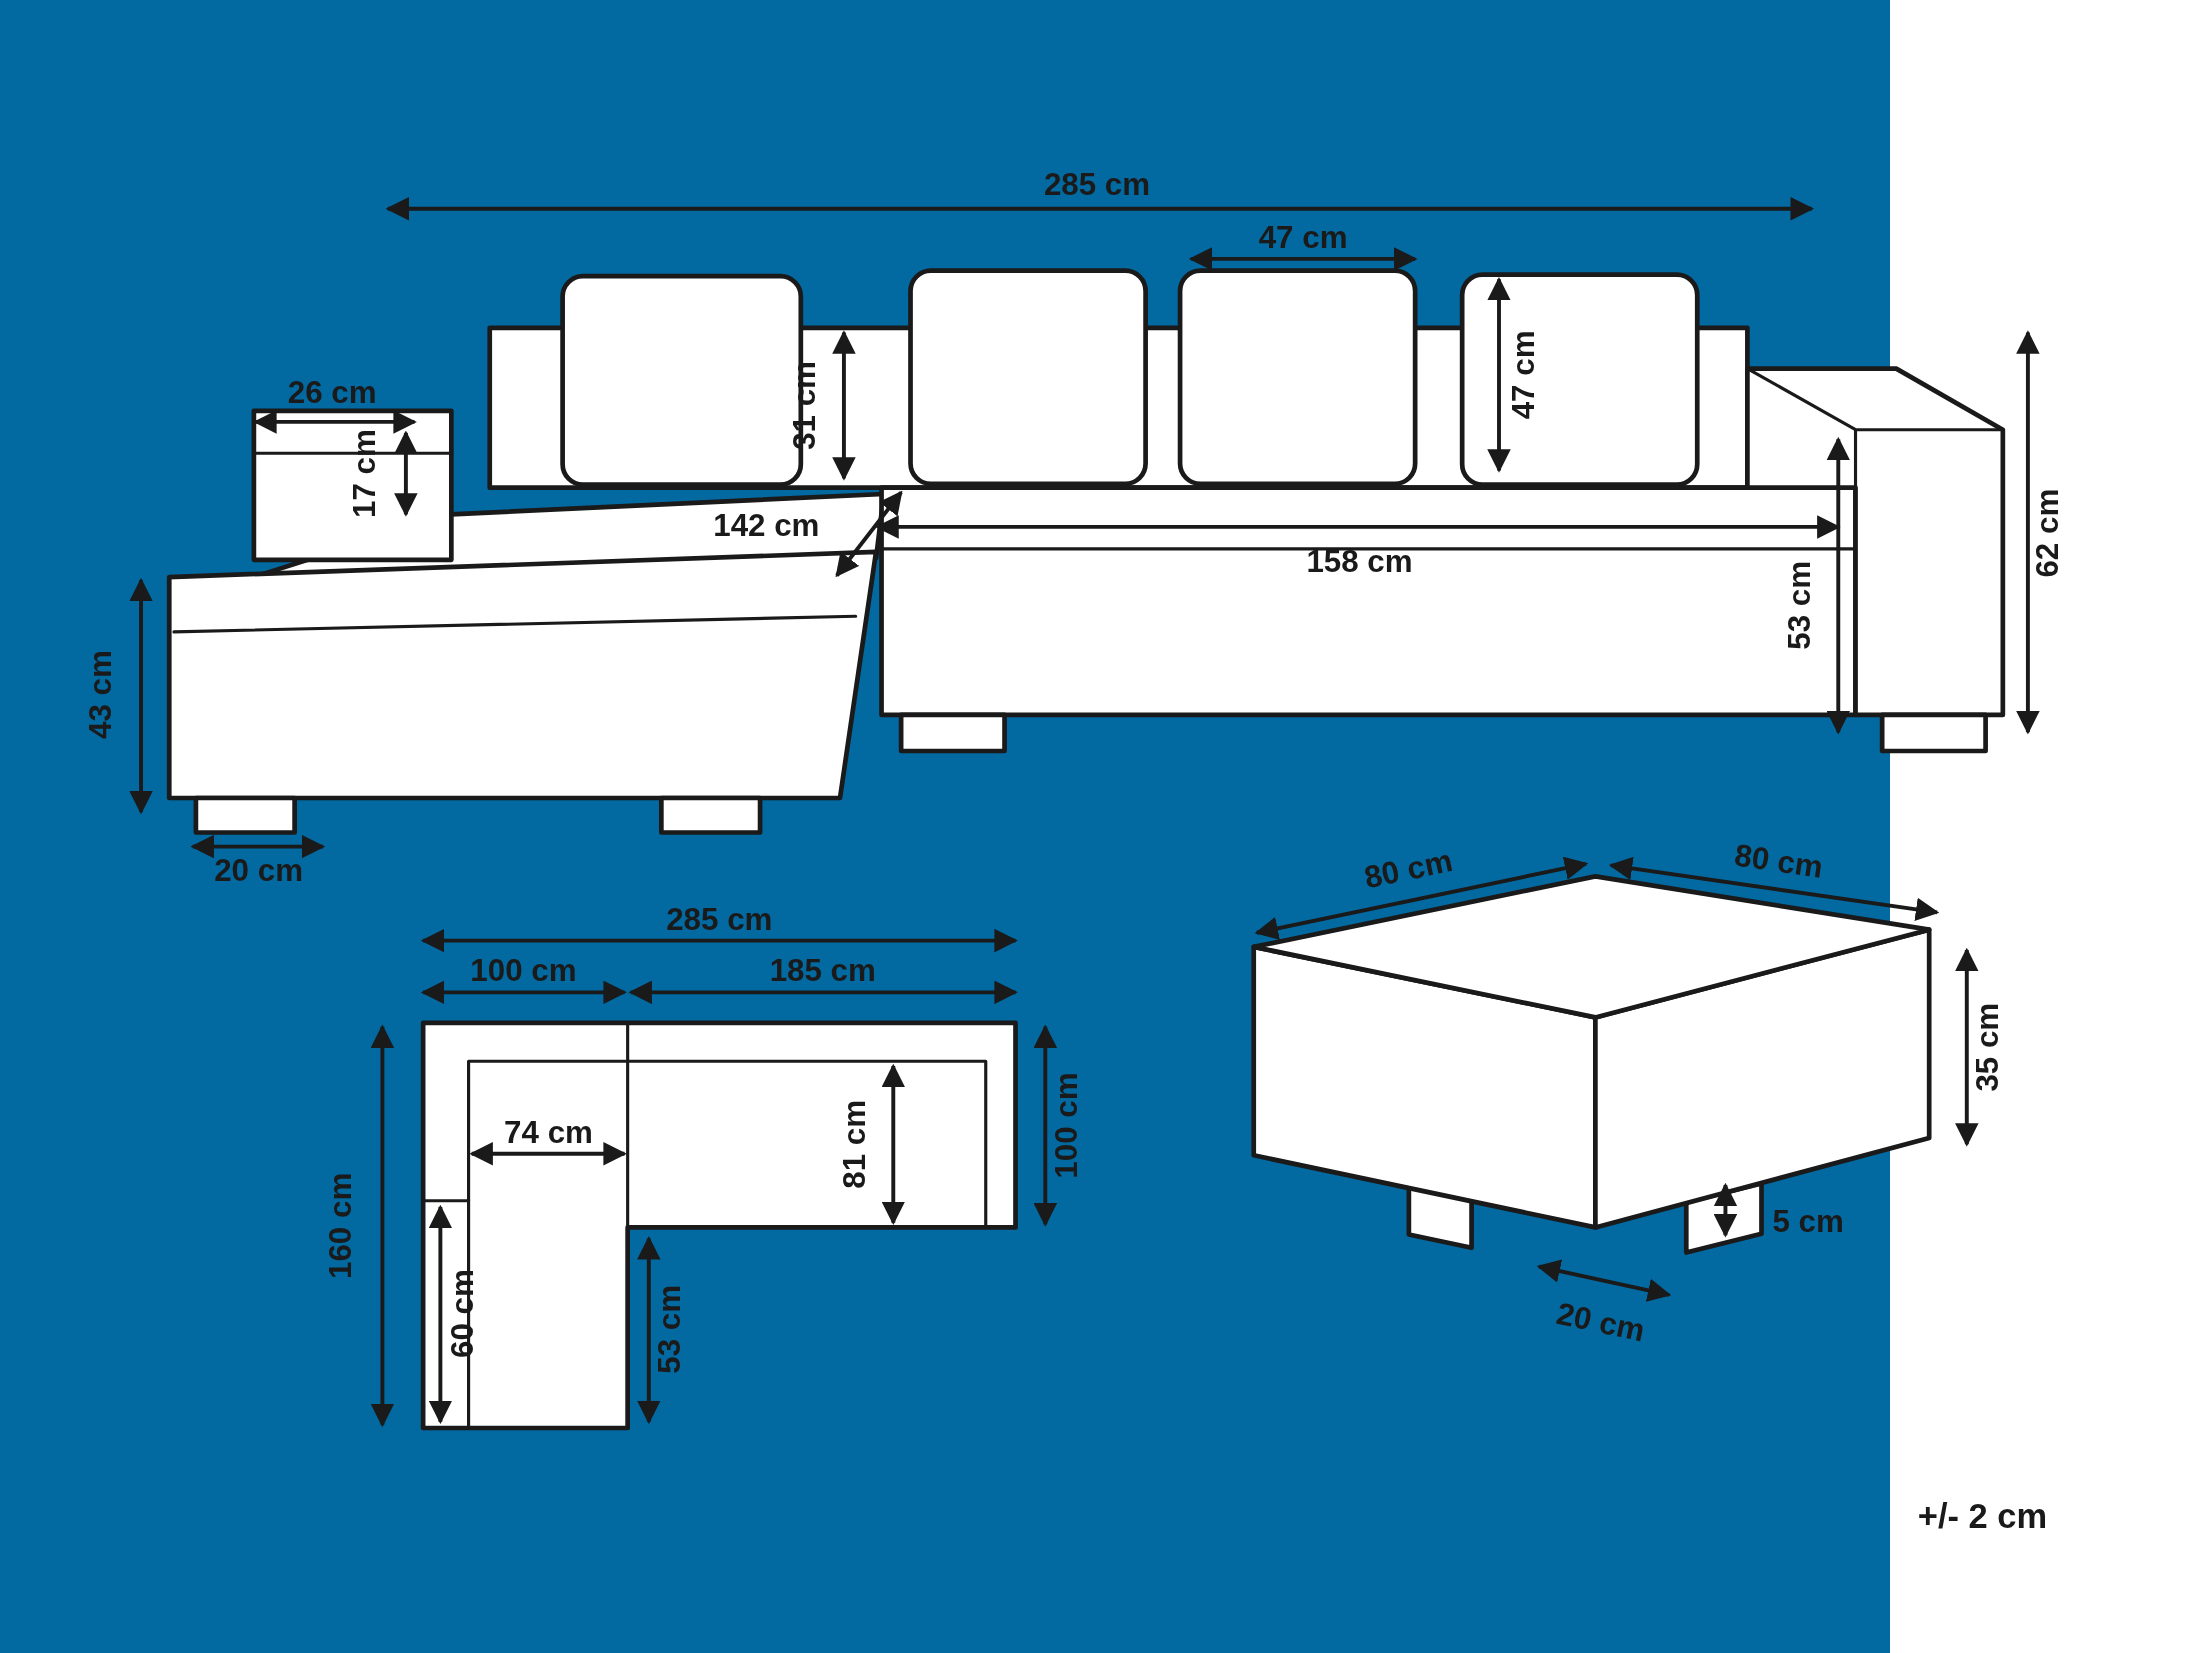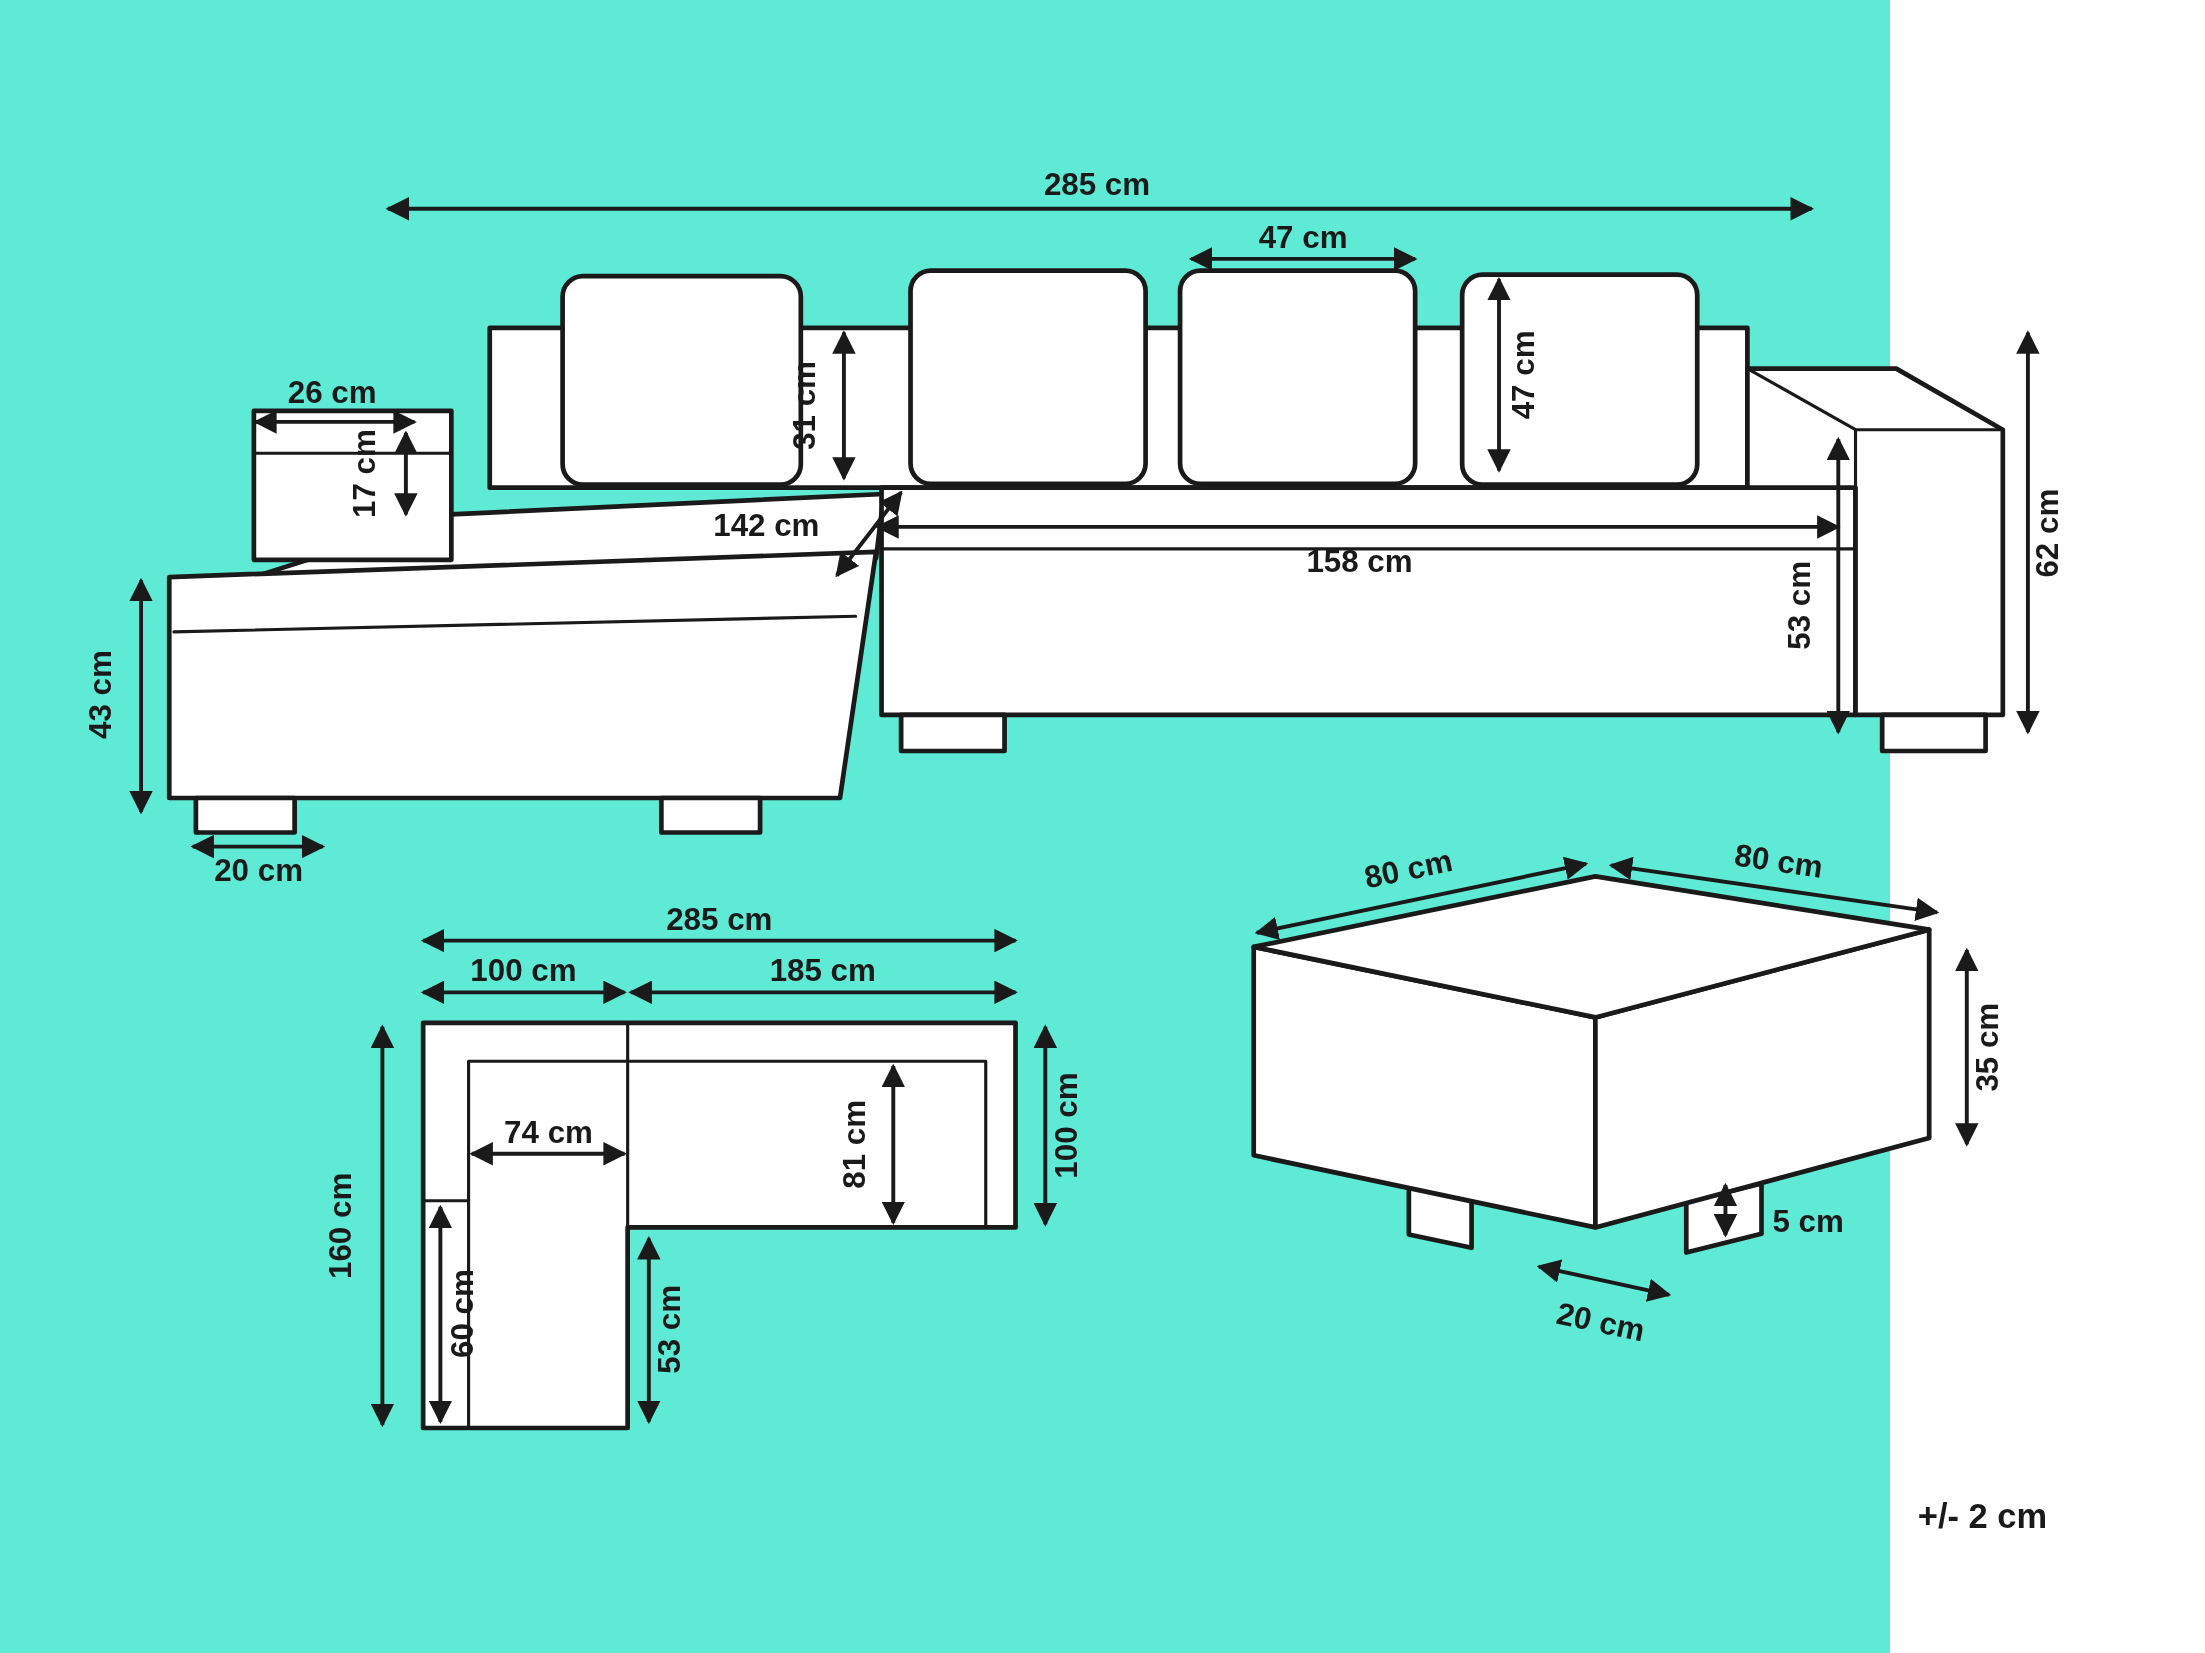--- a/index.html
+++ b/index.html
@@ -1,16 +1,16 @@
 <!DOCTYPE html>
 <html style="font-size:12.5px"><head>
 <meta charset="utf-8">
 <style>
   html, body { margin:0; padding:0; background:#ffffff; }
-  .stage { width:1890px; height:1654px; position:relative; background:#5eead4; }
+  .stage { width:1890px; height:1654px; position:relative; background:#0369a1; }
   svg { display:block; }
   .shape   { fill:#ffffff; stroke:#1a1a1a; stroke-width:6; stroke-linejoin:round; stroke-linecap:round; }
   .detail  { fill:none;    stroke:#1a1a1a; stroke-width:4; stroke-linejoin:round; stroke-linecap:round; }
   .dim-line{ fill:none;    stroke:#1a1a1a; stroke-width:5; }
   .dim-label { font-family:"Liberation Sans", sans-serif; font-weight:bold; font-size:40px;
                fill:#1a1a1a; text-anchor:middle; }
   .tol { font-size:44px; }
 </style>
 </head>
 <body>

